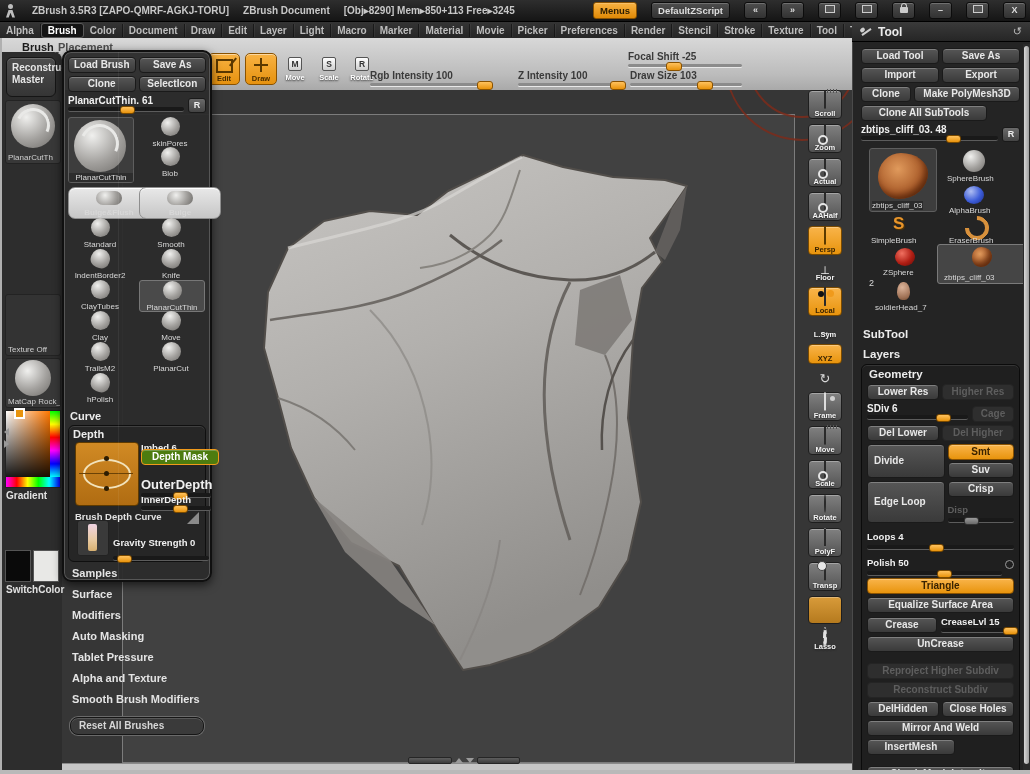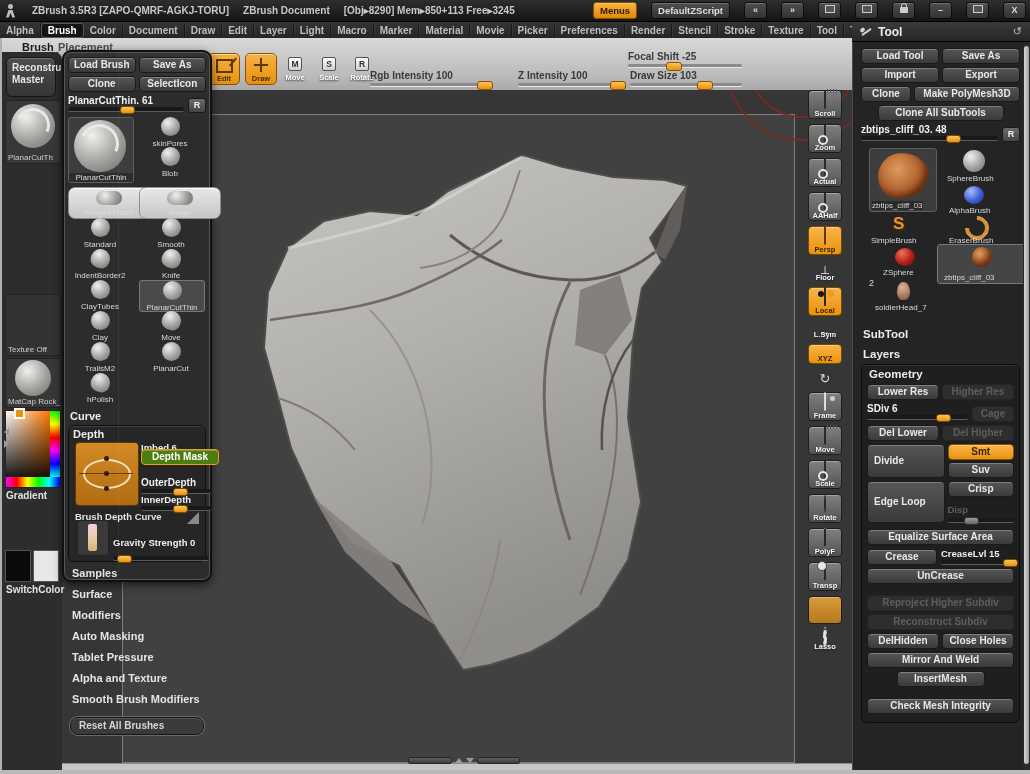--- a/index.html
+++ b/index.html
@@ -181,21 +181,21 @@
   .ic-frame{background:rgba(30,30,30,.35);border:1px solid #ddd;}
   .ic-frame::after{content:'';position:absolute;left:5px;top:3px;width:5px;height:5px;border-radius:50%;background:#cfcfcf;}
   .ic-sphere{border-radius:50%;width:14px;height:14px;background:radial-gradient(circle at 35% 30%,#f2f2f2,#8a8a8a 60%,#4e4e4e);}
   .ic-grid{background-color:#d2d2d2;background-image:repeating-linear-gradient(0deg,#444 0 1px,transparent 1px 4px),repeating-linear-gradient(90deg,#444 0 1px,transparent 1px 4px);}
   .ic-transp{background:rgba(200,200,200,.35);}
   .ic-transp::after{content:'';position:absolute;right:-2px;top:-2px;width:8px;height:8px;border-radius:50%;background:#e8e8e8;border:1px solid #444;}
   .ic-lasso{background:none;border:2px dashed #e2e2e2;border-radius:50%;width:13px;height:10px;}
   
   #toolpanel{position:absolute;left:852px;top:42px;width:178px;height:732px;background:#242424;z-index:2;
     box-sizing:border-box;padding:6px 10px 0 8px;border-left:1px solid #4a4a4a;}
-  #toolpanel .btn-row{margin-bottom:3px;justify-content:center;}
+  #toolpanel .btn-row{margin-bottom:3px;}
   .tp-head{font-size:11.5px;font-weight:bold;color:#ececec;margin:8px 0 0 2px;}
   #tool-thumbs{position:relative;height:172px;margin-top:6px;}
   .tt-lab{position:absolute;font-size:8px;color:#d8d8d8;white-space:nowrap;}
   #tt-big{position:absolute;left:8px;top:0;width:66px;height:62px;background:#3d3d3d;border:1px solid #5e5e5e;border-radius:3px;}
   .rockblob{position:absolute;border-radius:46% 54% 58% 42%/52% 44% 56% 48%;
     background:radial-gradient(circle at 40% 35%,#e09a5c,#a85a28 60%,#6e3414);box-shadow:inset -3px -4px 6px rgba(60,20,0,.6);}
   .blue-ball{border-radius:50%;background:radial-gradient(circle at 35% 30%,#aebdf2,#3c5cd8 55%,#1a2a80);}
   .red-ball{border-radius:50%;background:radial-gradient(circle at 35% 30%,#f07060,#b01e14 55%,#5e0a06);}
   .s-glyph{font-size:17px;font-weight:bold;color:#e8952c;text-shadow:1px 1px 1px #5e3a00;}
   .c-ring{width:16px;height:16px;border:4px solid #d8913c;border-left-color:transparent;border-radius:50%;transform:rotate(45deg);}
@@ -551,21 +551,21 @@
           <span class="dot" style="top:43px;"></span>
       </div>
       <div class="dp-right dslider" style="top:16px;">
         <div class="lab" style="font-size:9.5px;">Imbed 6</div>
         <div class="trk">
             <div class="hdl" style="left:78%;"></div>
           </div>
       </div>
       <div class="dp-right dbtn" style="top:23px;border:1.5px solid #f09a1b;background:#4d7c0f;color:#fff;">Depth Mask</div>
       <div class="dp-right dslider" style="top:51px;">
-        <div class="lab" style="font-size:10px;">OuterDepth</div>
+        <div class="lab" style="font-size:13px;">OuterDepth</div>
         <div class="trk">
             <div class="hdl" style="left:45%;"></div>
           </div>
       </div>
       <div class="dp-right dslider" style="top:68px;">
         <div class="lab" style="font-size:9.5px;">InnerDepth</div>
         <div class="trk">
             <div class="hdl" style="left:45%;"></div>
           </div>
       </div>
@@ -778,20 +778,38 @@
           <span class="dbtn">Crisp</span>
           <span class="dslider">
             <span class="lab" style="color:#5e5e5e;font-size:9.5px;">Disp</span>
             <span class="trk" style="display:block;">
                 <span class="hdl gray" style="left:25%;"></span>
               </span>
           </span>
         </span>
       </div>
       <div class="tallrow">
+        <span class="right">
+          <span class="dslider">
+            <span class="lab" style="font-size:9.5px;">Loops 4</span>
+            <span class="trk" style="display:block;">
+                <span class="hdl" style="left:42%;"></span>
+              </span>
+          </span>
+          <span class="polishrow">
+            <span class="dslider" style="flex:1;">
+              <span class="lab" style="font-size:9.5px;">Polish 50</span>
+              <span class="trk" style="display:block;">
+                  <span class="hdl" style="left:52%;"></span>
+                </span>
+            </span>
+            <span class="circ"></span>
+          </span>
+          <span class="dbtn orangeb">Triangle</span>
+        </span>
       </div>
       <div class="btn-row">
         <span class="dbtn">Equalize Surface Area</span>
       </div>
       <div style="display:flex;gap:4px;margin-bottom:3px;align-items:flex-end;">
         <span class="dbtn" style="flex:0 0 62px;">Crease</span>
         <div class="dslider" style="flex:1;">
           <div class="lab" style="font-size:9.5px;">CreaseLvl 15</div>
           <div class="trk">
               <div class="hdl" style="left:85%;"></div>

